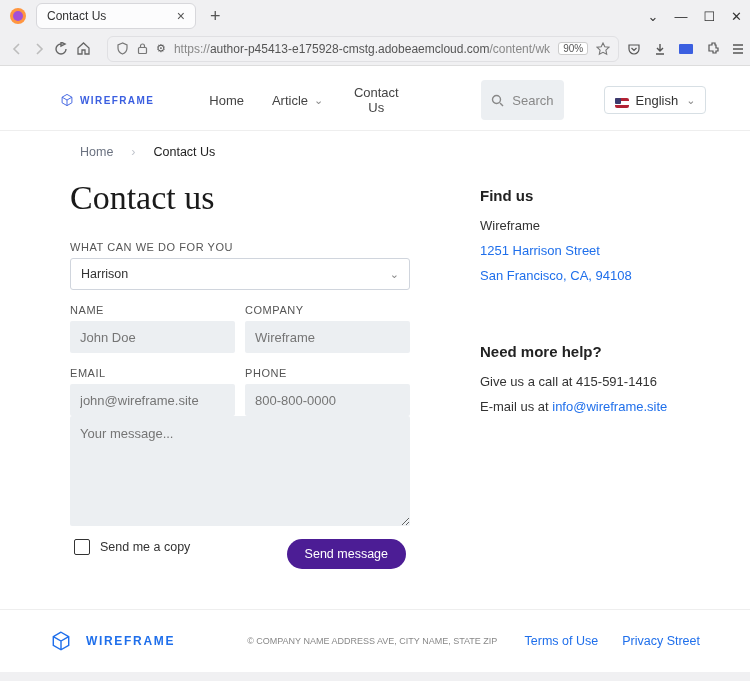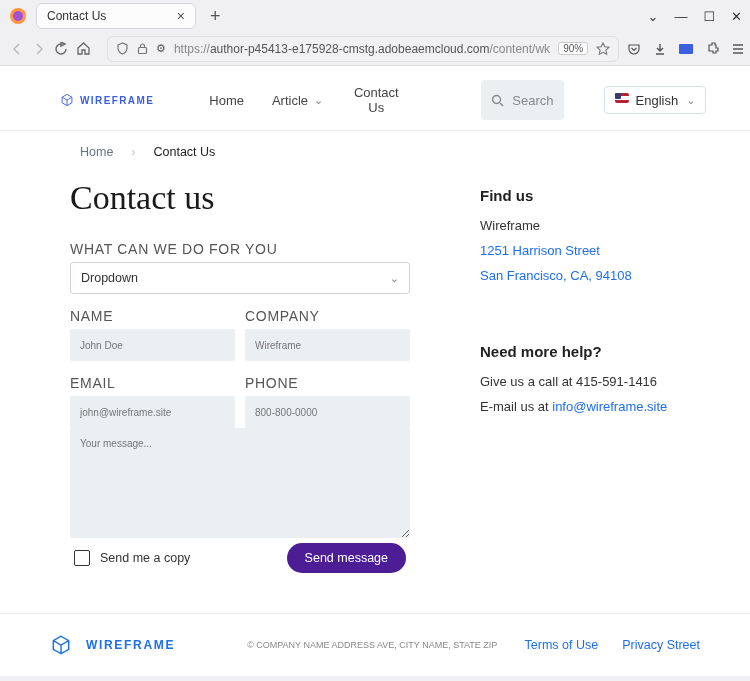--- a/index.html
+++ b/index.html
@@ -32,27 +32,27 @@
 .lang-sel{display:flex;align-items:center;gap:8px;border:1px solid #d7dfe4;border-radius:4px;height:28px;padding:0 10px;font-size:13px;color:#333;width:105px;justify-content:space-between}
 .flag{width:14px;height:10px;background:linear-gradient(#b22234,#b22234 33%,#fff 33%,#fff 66%,#b22234 66%);position:relative;border-radius:2px}
 .flag::before{content:"";position:absolute;width:6px;height:6px;background:#3c3b6e;top:0;left:0;border-radius:1px}
 .breadcrumb{display:flex;align-items:center;gap:18px;padding:14px 0 10px 80px;font-size:12.5px}
 .breadcrumb .home{color:#6b7280}
 .breadcrumb .sep{color:#c0c4cc}
 .breadcrumb .cur{color:#222;font-weight:500}
 .content{display:flex;padding:10px 60px 40px 70px;gap:70px}
 .form-col{flex:0 0 340px}
 h1{font-family:Georgia,"Times New Roman",serif;font-size:34px;font-weight:500;color:#1a1a1a;margin-bottom:24px}
-.lbl{font-size:14px;letter-spacing:.05em;text-transform:uppercase;color:#555;margin-bottom:5px;margin-top:14px;font-weight:500}
+.lbl{font-size:11px;letter-spacing:.05em;text-transform:uppercase;color:#555;margin-bottom:5px;margin-top:14px;font-weight:500}
 .dropdown{border:1px solid #d0d5dd;background:#fff;height:32px;border-radius:3px;display:flex;align-items:center;justify-content:space-between;padding:0 10px;font-size:12.5px;color:#333}
 .row2{display:flex;gap:10px}
 .row2>div{flex:1}
-.fld{background:#eceff2;border:none;height:32px;border-radius:2px;padding:0 10px;font-size:10px;color:#444;width:100%}
+.fld{background:#eceff2;border:none;height:32px;border-radius:2px;padding:0 10px;font-size:13px;color:#444;width:100%}
 textarea.fld{height:110px;padding:10px;resize:both;font-family:inherit}
-.form-foot{display:flex;align-items:center;justify-content:space-between;margin-top:2px;padding:0 4px}
+.form-foot{display:flex;align-items:flex-start;justify-content:space-between;margin-top:10px;padding:0 4px}
 .chk{display:flex;align-items:center;gap:10px;font-size:12.5px;color:#333}
 .chk-box{width:16px;height:16px;border:1.5px solid #333;border-radius:2px}
 .btn-send{background:#4c1d95;color:#fff;border:none;border-radius:16px;padding:8px 18px;font-size:12.5px;cursor:pointer}
 .side-col{flex:1;padding-top:8px}
 .side-col h3{font-size:15px;font-weight:600;color:#222;margin-bottom:14px}
 .side-col p{font-size:13px;margin-bottom:10px;color:#333}
 .side-col a{color:#1f6feb;text-decoration:none}
 .side-block{margin-bottom:60px}
 .footer{border-top:1px solid #eee;padding:20px 50px;display:flex;align-items:center;background:#fff}
 .footer .brand{color:#1f6feb;font-size:12px}
@@ -179,41 +179,41 @@
     </div>
     <div class="spacer"></div>
     <div class="search-box">
       <svg width="13" height="13" viewBox="0 0 13 13">
           <circle cx="5.5" cy="5.5" r="4" fill="none" stroke="#888" stroke-width="1.4"></circle>
           <path d="M9 9l3 3" stroke="#888" stroke-width="1.4"></path>
         </svg>
       <span>Search</span>
     </div>
     <div class="lang-sel">
-      <span style="display:flex;align-items:flex-start;gap:7px">
+      <span style="display:flex;align-items:flex-end;gap:7px">
           <span class="flag"></span>
           <span>English</span>
         </span>
       <span class="chev">⌄</span>
     </div>
   </div>
 
   <div class="breadcrumb">
     <span class="home">Home</span>
     <span class="sep">›</span>
     <span class="cur">Contact Us</span>
   </div>
 
   <div class="content">
     <div class="form-col">
       <h1>Contact us</h1>
 
       <div class="lbl">WHAT CAN WE DO FOR YOU</div>
       <div class="dropdown">
-        <span>Dropdown</span>
+        <span>Harrison</span>
         <span class="chev">⌄</span>
       </div>
 
       <div class="row2">
         <div>
           <div class="lbl">NAME</div>
           <input class="fld" placeholder="John Doe" style="">
         </div>
         <div>
           <div class="lbl">COMPANY</div>

